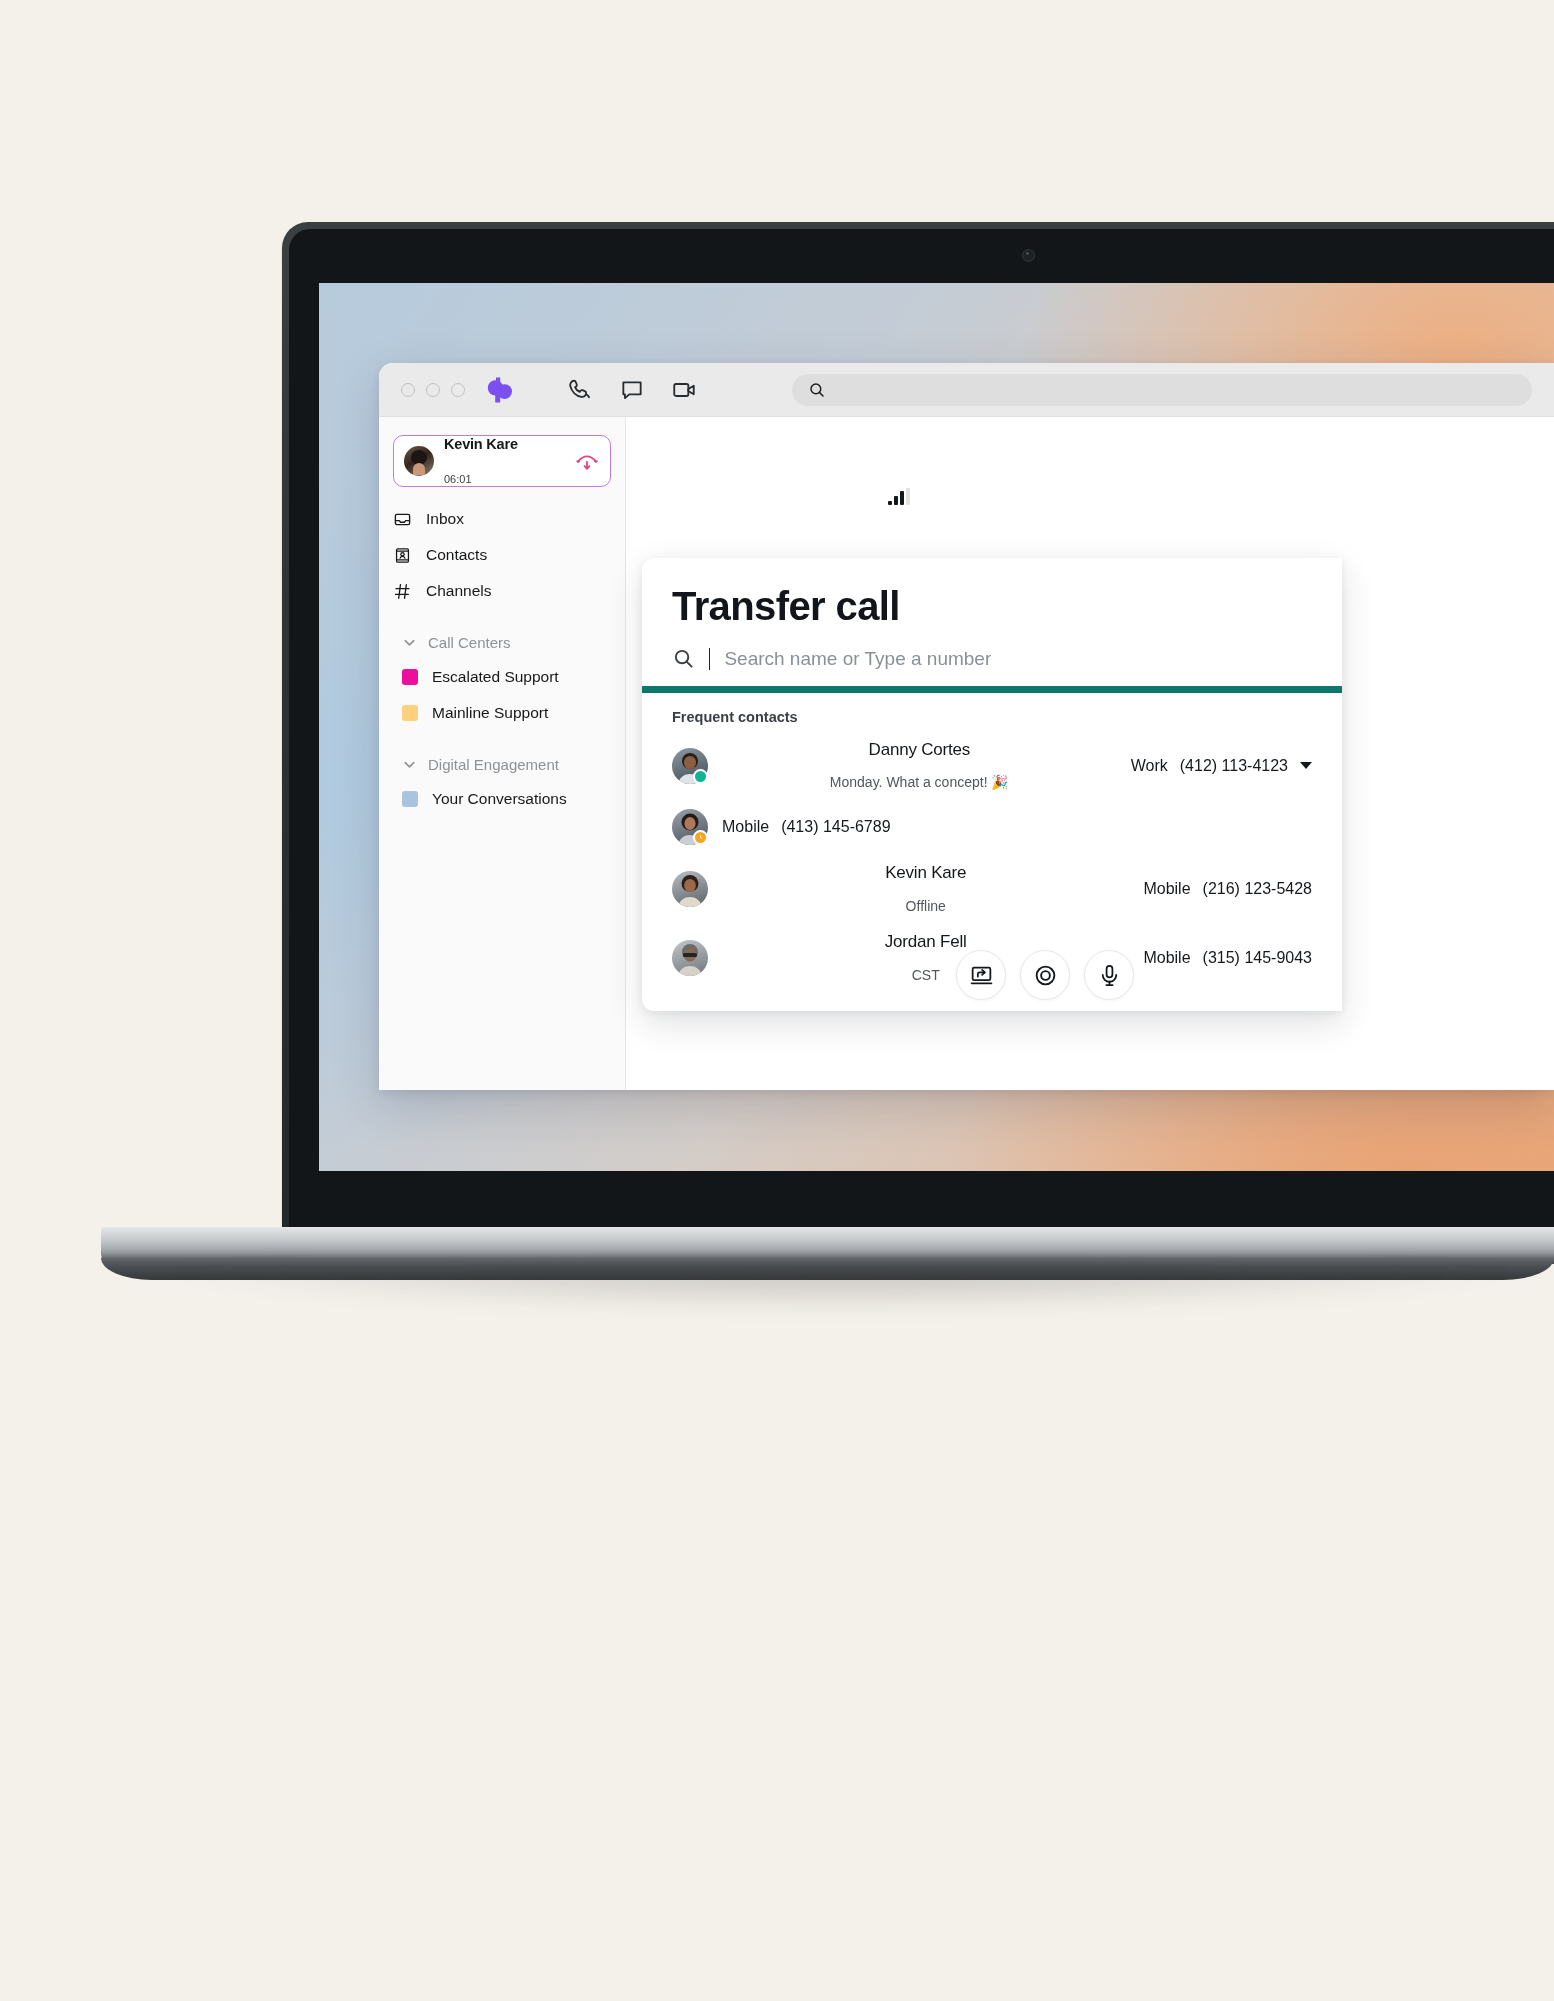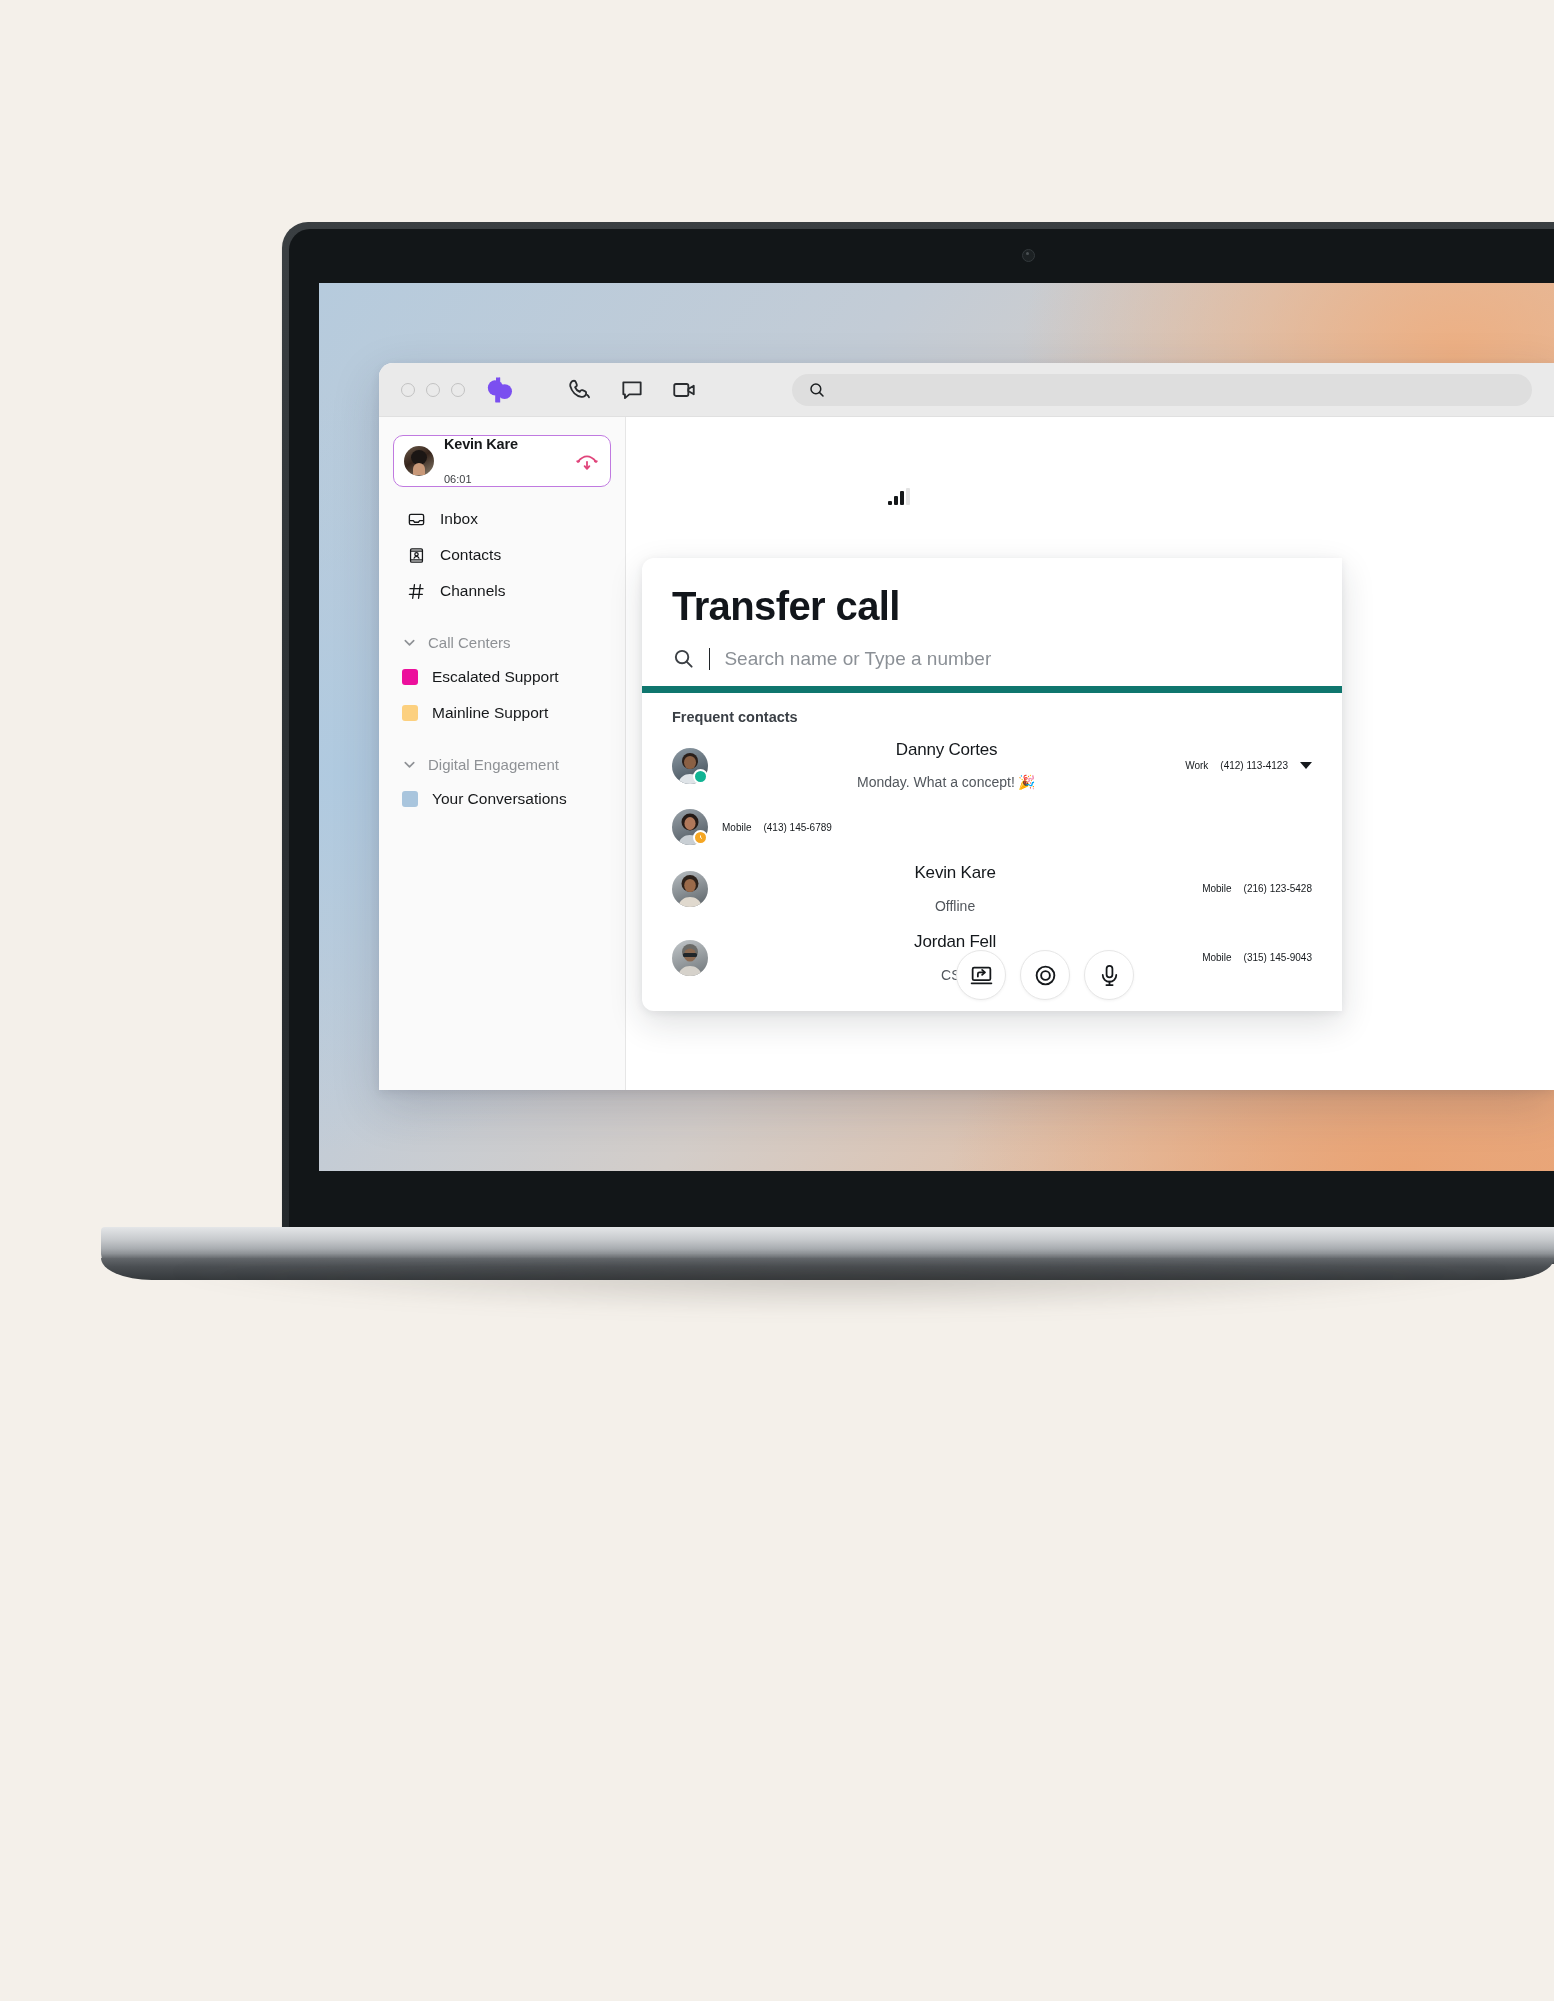--- a/index.html
+++ b/index.html
@@ -114,21 +114,21 @@
     content:""; position:absolute; left:9px; top:17px; width:12px; height:12px;
     border-radius:50% 50% 0 0; background:#c89878;
   }
   .call-meta { margin-left: 10px; flex: 1; line-height: 1.15; }
   #call-name { font-size: 14.5px; font-weight: 700; color: #16181a; letter-spacing:-.2px;}
   #call-timer { font-size: 11px; color: #3a3d40; margin-top: 20px; }
   #hangup-btn { width: 26px; height: 26px; color: #e0457b; flex-shrink: 0; }
 
   .nav-item {
     display: flex; align-items: center;
-    height: 36px; padding-left: 28px; gap: 14px;
+    height: 36px; padding-left: 14px; gap: 14px;
     color: #16181a; font-size: 15.5px;
   }
   .nav-item .nav-ico { width: 19px; height: 19px; color: #16181a; flex-shrink:0; }
 
   .nav-group-header {
     display: flex; align-items: center; gap: 11px;
     height: 34px; padding-left: 23px;
     color: #8e9195; font-size: 15px;
     margin-top: 16px;
   }
@@ -190,21 +190,21 @@
     border: 2px solid #fff;
     display:flex; align-items:center; justify-content:center;
   }
   .presence.online { background: #11b494; }
   .presence.away   { background: #f5a623; }
   .presence .clockhand { width: 7px; height: 7px; color: #fff; }
   .contact-text { flex: 1; line-height: 1.2; }
   .contact-name { font-size: 17px; color: #14181c; letter-spacing:-.2px; }
   .contact-status { font-size: 14px; color: #52575d; margin-top: 14px; }
   .contact-phone {
-    font-size: 10px; color: #15191d; white-space: nowrap;
+    font-size: 16px; color: #15191d; white-space: nowrap;
     display:flex; align-items:center; gap: 12px;
   }
   .phone-caret { width: 0; height: 0; border-left: 6px solid transparent; border-right: 6px solid transparent; border-top: 7px solid #15191d; }
 
   
   #action-bar {
     position: absolute; left: 330px; top: 533px;
     display: flex; gap: 14px; align-items: center;
   }
   .action-btn {

